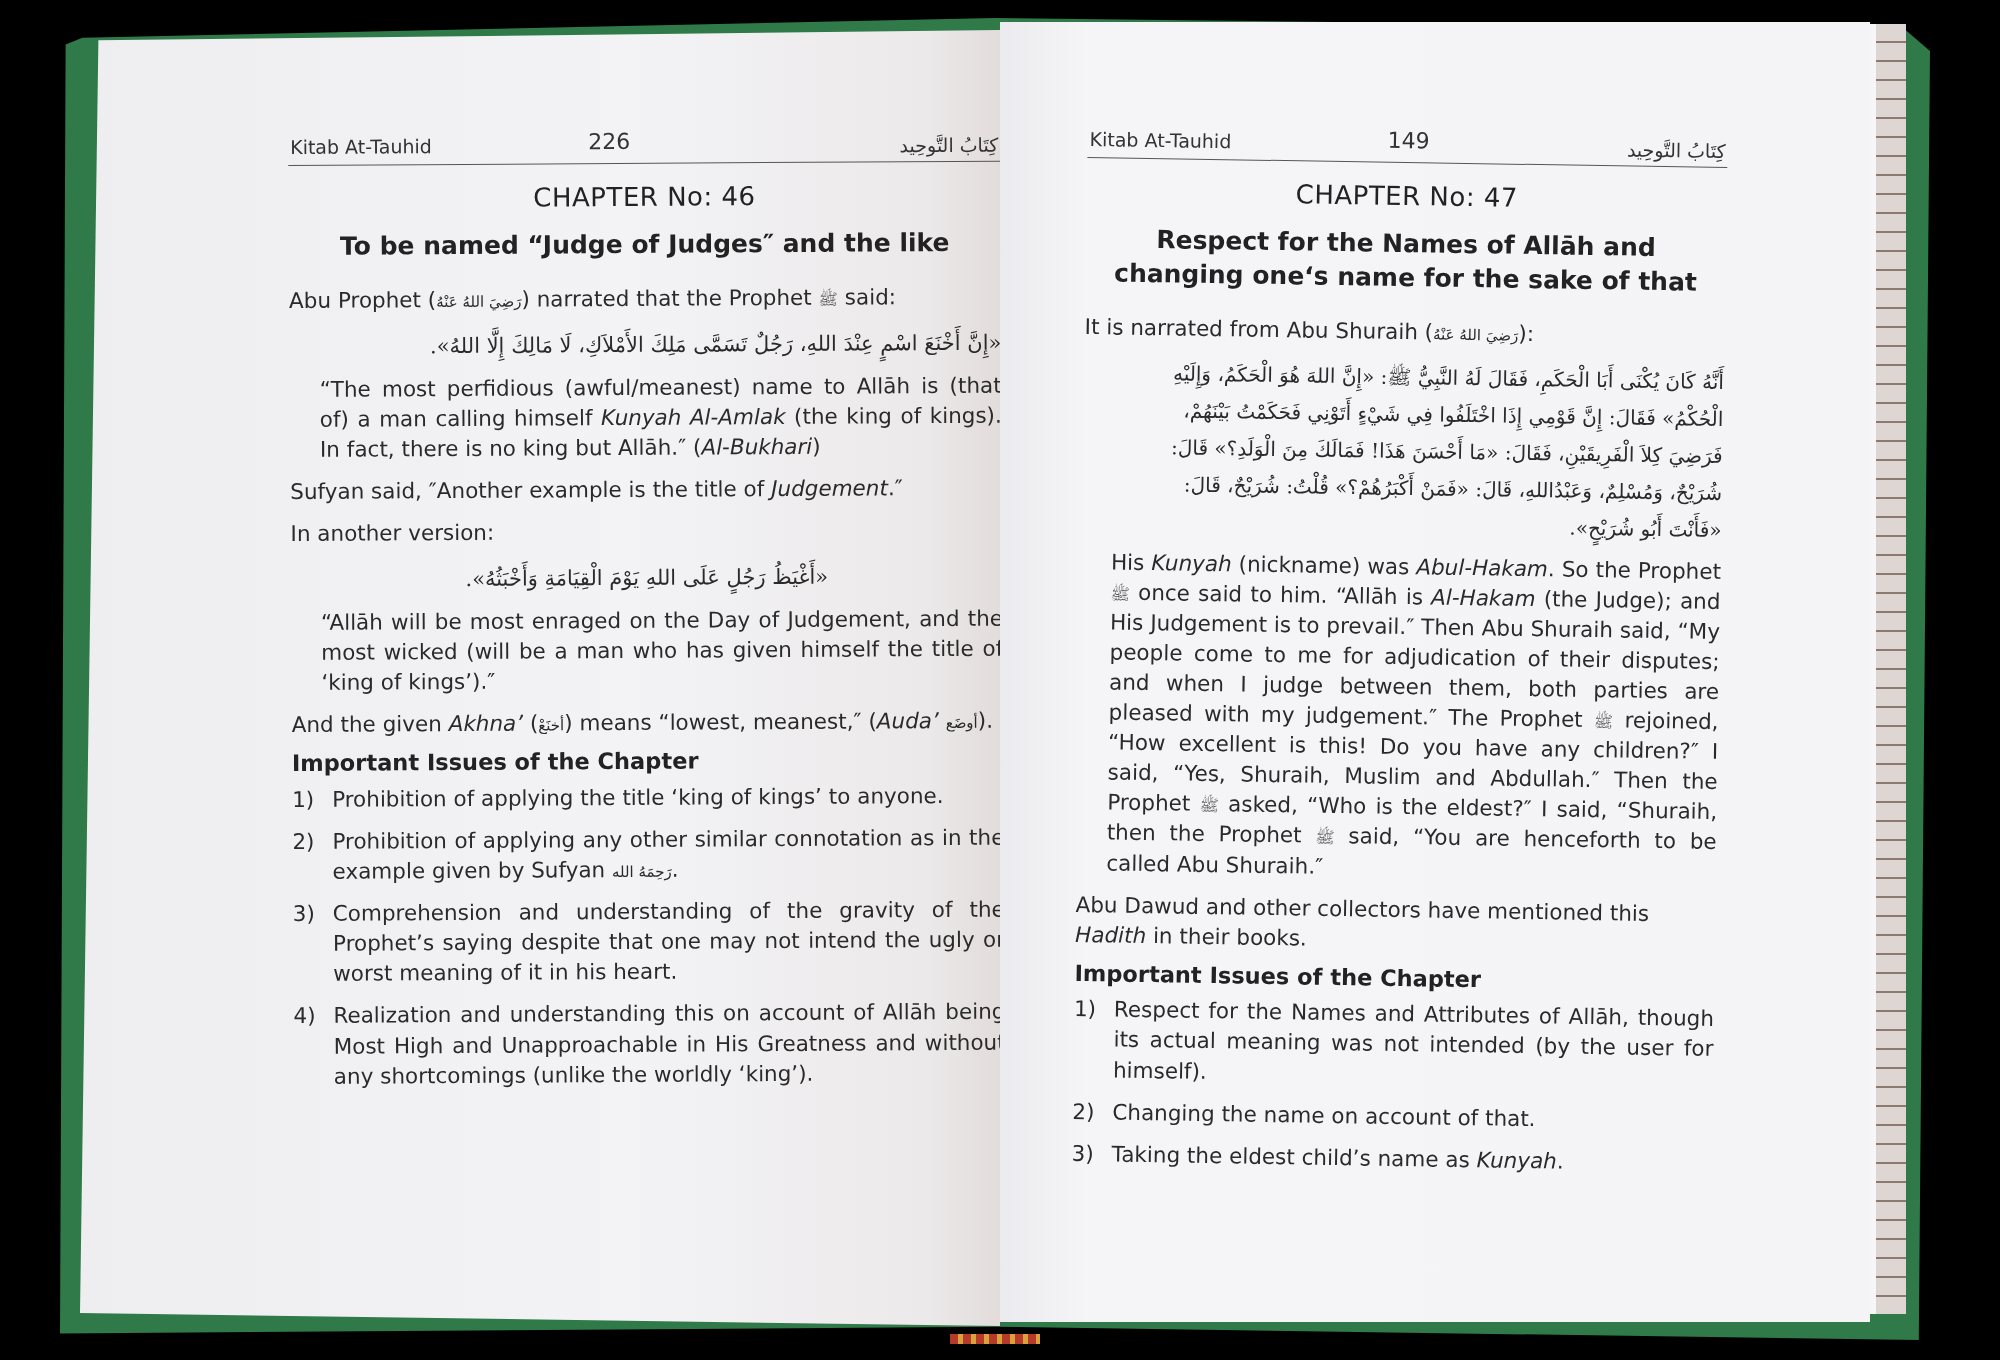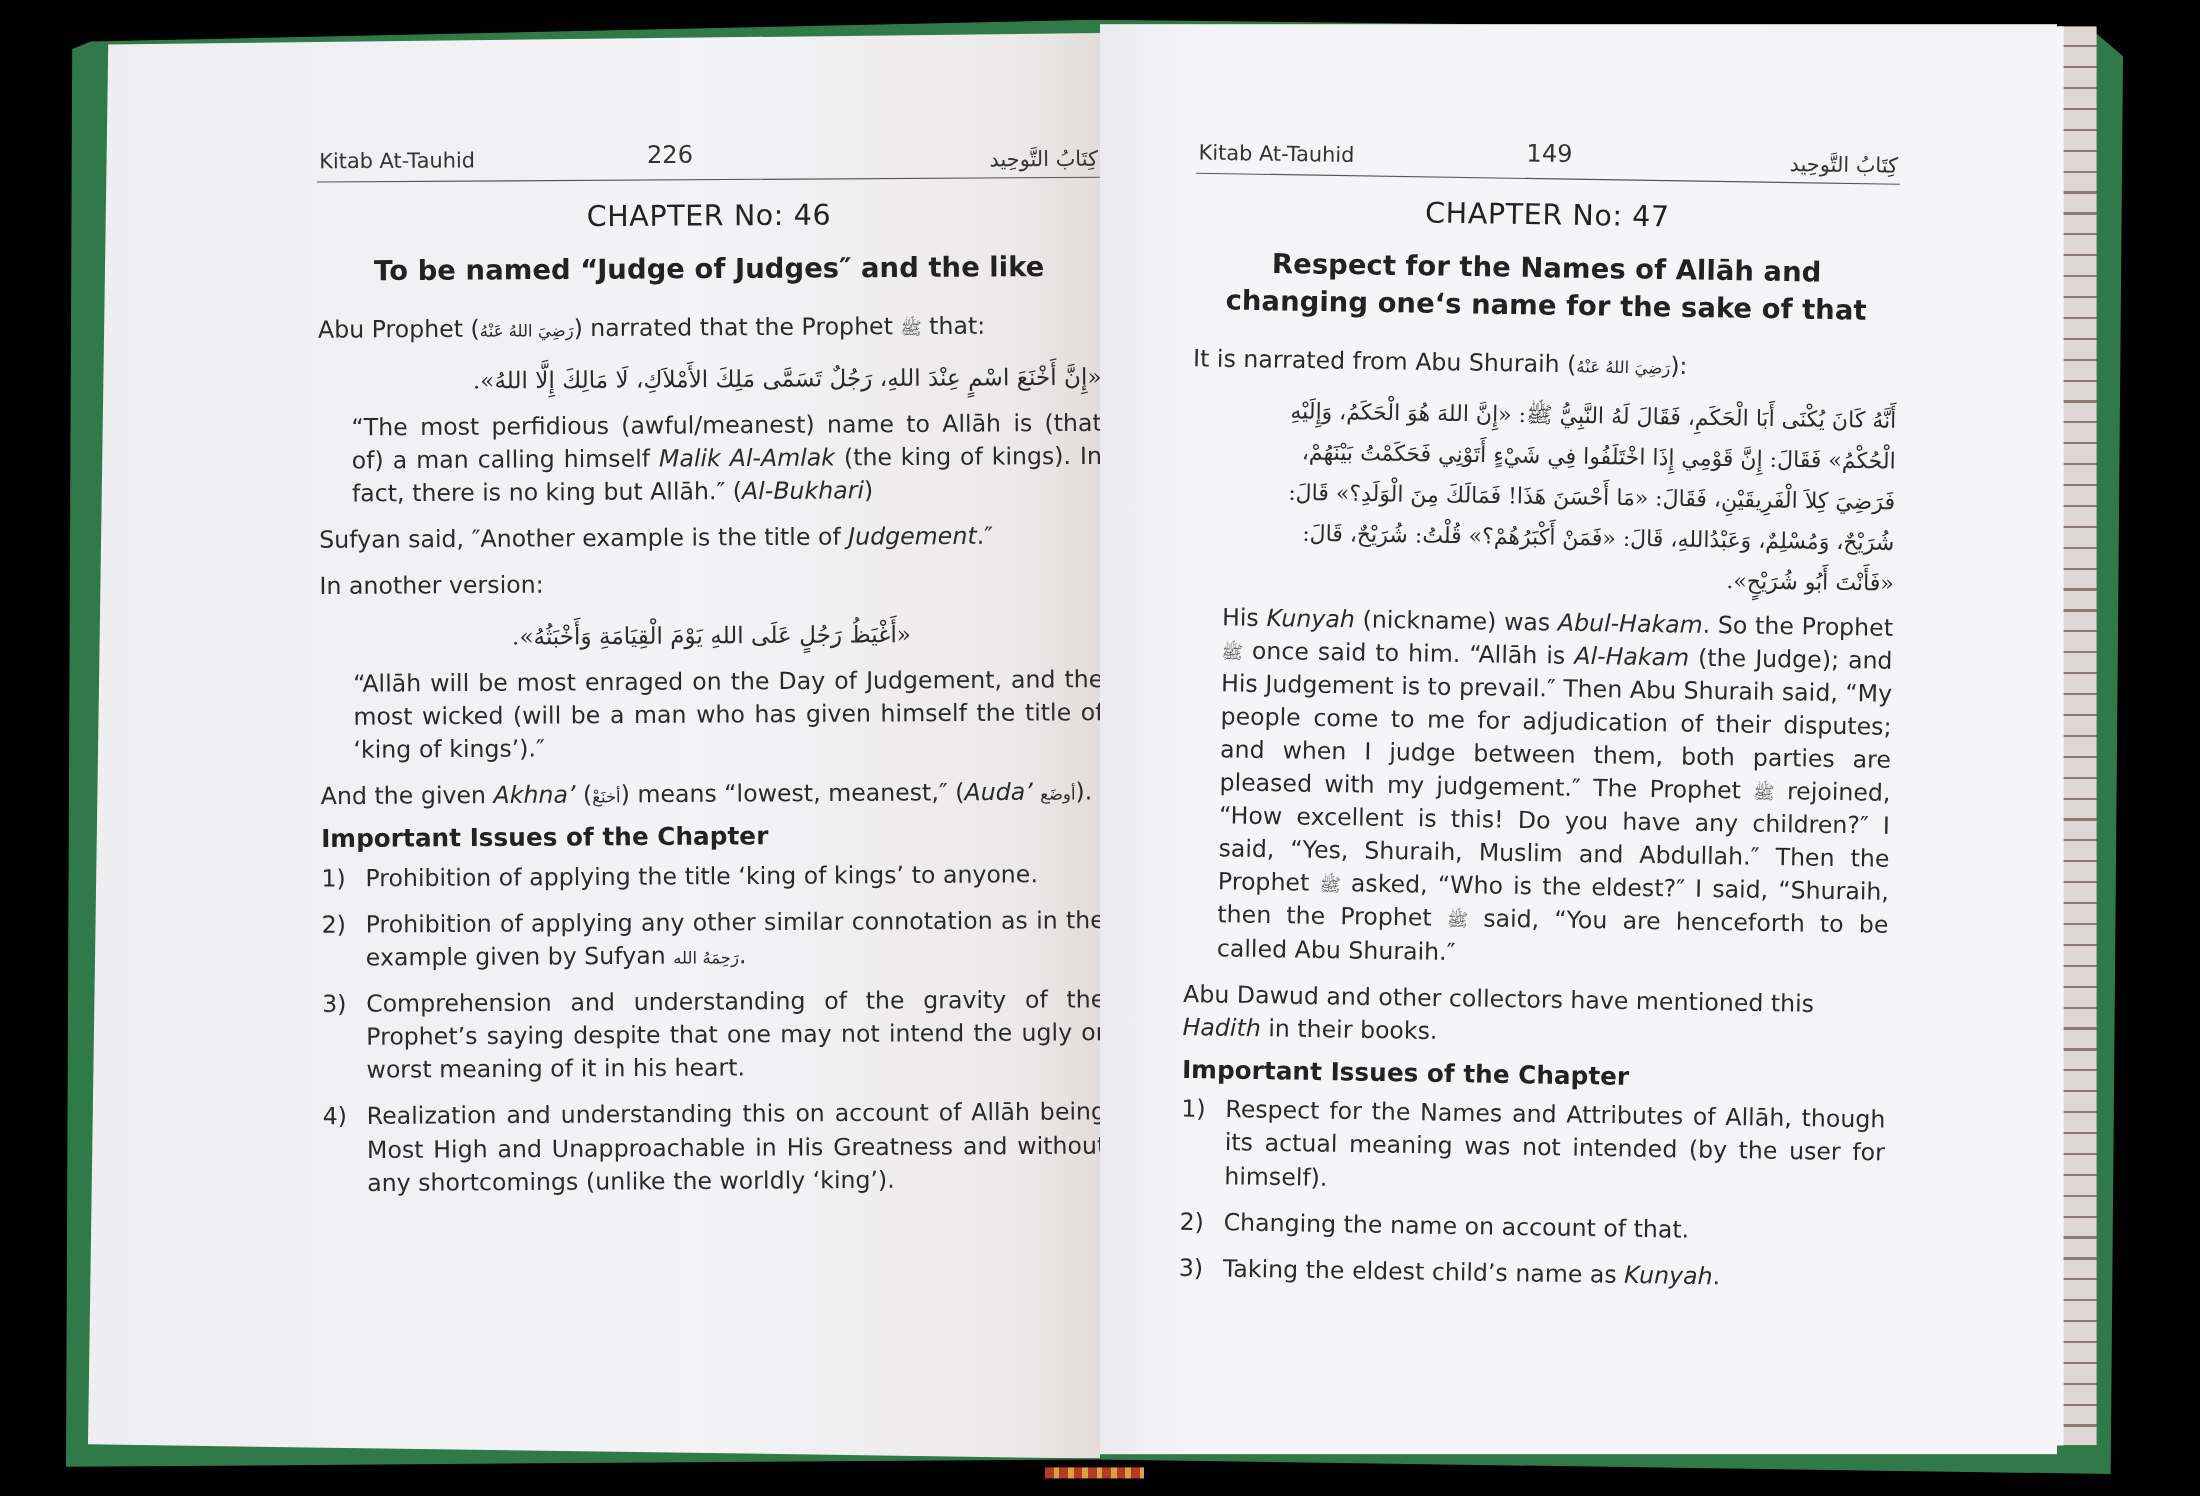--- a/index.html
+++ b/index.html
@@ -73,25 +73,25 @@
   <div class="content">
     <div class="running-head">
       <span class="rh-title">Kitab At-Tauhid</span>
       <span class="rh-num">226</span>
       <span class="rh-arabic">كِتَابُ التَّوحِيد</span>
     </div>
     <div class="chapter-no">CHAPTER No: 46</div>
     <div class="chapter-title">To be named “Judge of Judges″ and the like</div>
 
     <p style="text-align:left;">
-      <span>Abu Prophet (</span><span class="inl-ar">رَضِيَ اللهُ عَنْهُ</span><span>) narrated that the Prophet </span><span class="seal">ﷺ</span><span> that:</span>
+      <span>Abu Prophet (</span><span class="inl-ar">رَضِيَ اللهُ عَنْهُ</span><span>) narrated that the Prophet </span><span class="seal">ﷺ</span><span> said:</span>
     </p>
     <div class="arabic">«إِنَّ أَخْنَعَ اسْمٍ عِنْدَ اللهِ، رَجُلٌ تَسَمَّى مَلِكَ الأَمْلاَكِ، لَا مَالِكَ إِلَّا اللهُ».</div>
     <p class="indent">
-      <span>“The most perfidious (awful/meanest) name to Allāh is (that of) a man calling himself </span><i>Malik Al-Amlak</i><span> (the king of kings). In fact, there is no king but Allāh.″ (</span><i>Al-Bukhari</i><span>)</span>
+      <span>“The most perfidious (awful/meanest) name to Allāh is (that of) a man calling himself </span><i>Kunyah Al-Amlak</i><span> (the king of kings). In fact, there is no king but Allāh.″ (</span><i>Al-Bukhari</i><span>)</span>
     </p>
     <p style="text-align:left;">
       <span>Sufyan said, ″Another example is the title of </span><i>Judgement</i><span>.″</span>
     </p>
     <p>In another version:</p>
     <div class="arabic center">«أَغْيَظُ رَجُلٍ عَلَى اللهِ يَوْمَ الْقِيَامَةِ وَأَخْبَثُهُ».</div>
     <p class="indent">“Allāh will be most enraged on the Day of Judgement, and the most wicked (will be a man who has given himself the title of ‘king of kings’).″</p>
     <p style="text-align:left;">
       <span>And the given </span><i>Akhna’</i><span> (</span><span class="inl-ar">أخنَعْ</span><span>) means “lowest, meanest,″ (</span><i>Auda’</i><span> </span><span class="inl-ar">أوضَع</span><span>).</span>
     </p>

